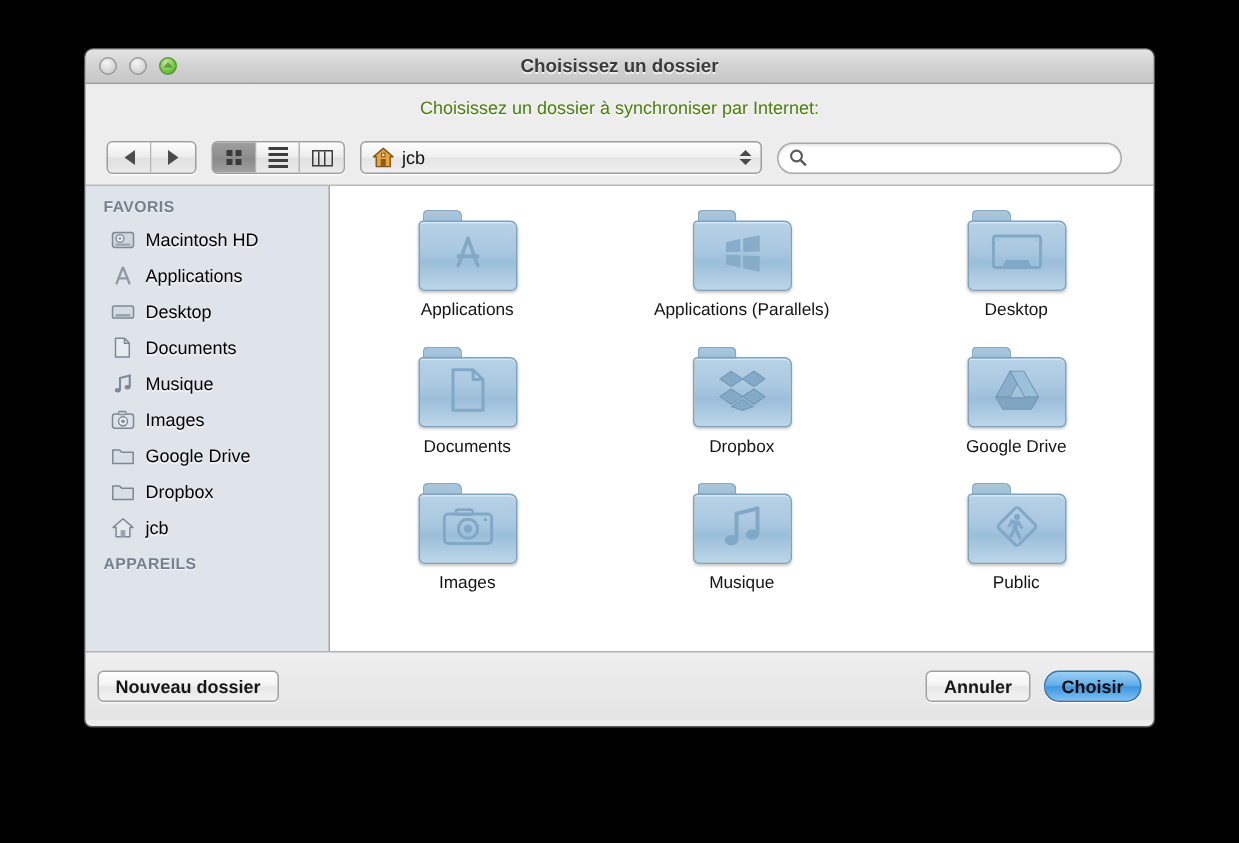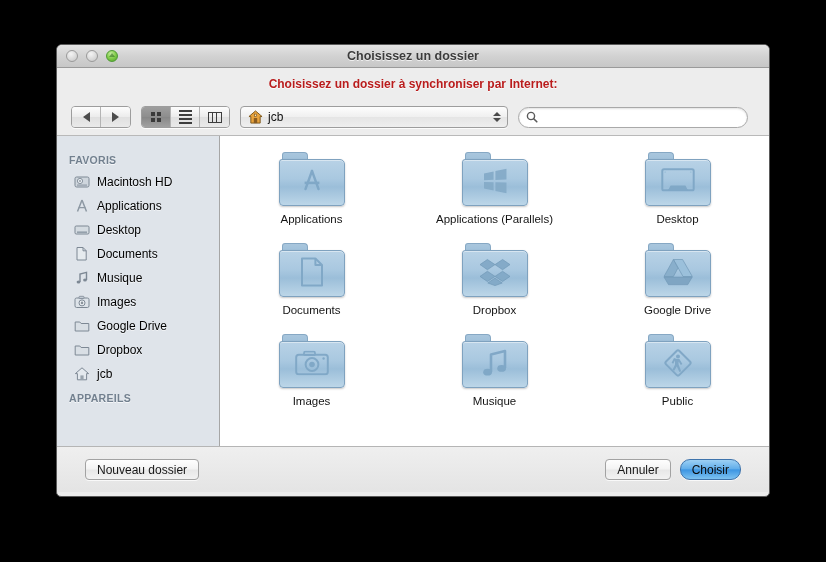--- a/index.html
+++ b/index.html
@@ -5,21 +5,21 @@
   * { box-sizing: border-box; margin: 0; padding: 0; }
   html, body {
     width: 826px; height: 562px;
     background: #000000;
     font-family: "Liberation Sans", sans-serif;
     overflow: hidden;
   }
 
   #window {
     position: absolute;
-    left: 56px; top: 44px;
+    left: 56px; top: 32px;
     width: 714px; height: 453px;
     border-radius: 6px 6px 5px 5px;
     background: #ececec;
     box-shadow: 0 3px 14px rgba(0,0,0,0.75);
     overflow: hidden;
     border: 1px solid #5a5a5a;
   }
 
   
   #titlebar {
@@ -53,21 +53,21 @@
     pointer-events: none;
   }
 
   
   #prompt-bar {
     height: 31px;
     background: #ededed;
     display: flex; align-items: center; justify-content: center;
   }
   #prompt-text {
-    font-size: 12px; color: #b91c1c; font-weight: bold;
+    font-size: 12px; color: #4d7c0f; font-weight: normal;
     text-shadow: 0 1px 0 rgba(255,255,255,0.8);
   }
 
   
   #toolbar {
     height: 36px;
     background: #ededed;
     display: flex; align-items: center;
     padding: 0 14px;
     gap: 10px;
@@ -142,21 +142,21 @@
     display: flex;
     height: 311px;
     border-top: 1px solid #b9b9b9;
   }
 
   
   #sidebar {
     width: 163px;
     background: #dfe4ea;
     border-right: 1px solid #a6a6a6;
-    padding-top: 15px;
+    padding-top: 5px;
     overflow: hidden;
     position: relative;
   }
   .side-head {
     font-size: 10.5px; font-weight: bold; color: #72808f;
     letter-spacing: 0.3px;
     padding: 3px 0 4px 12px;
     text-shadow: 0 1px 0 rgba(255,255,255,0.7);
   }
   .side-item {
@@ -209,21 +209,22 @@
     position: absolute; left: 50%; top: 52%; transform: translate(-50%,-50%);
     opacity: 0.95;
   }
 
   
   #bottombar {
     height: 46px;
     background: linear-gradient(to bottom, #efefef 0%, #e4e4e4 100%);
     border-top: 1px solid #b5b5b5;
     display: flex; align-items: center;
-    padding: 0 28px;
+    padding: 0 8px;
+    font-weight: bold;
   }
   .btn {
     height: 21px; padding: 0 11px;
     border: 1px solid #a2a2a2; border-radius: 4px;
     background: linear-gradient(to bottom, #fefefe 0%, #f3f3f3 48%, #e7e7e7 52%, #f2f2f2 100%);
     font-size: 12px; color: #171717;
     display: flex; align-items: center; justify-content: center;
     box-shadow: 0 1px 0 rgba(255,255,255,0.75);
     font-family: "Liberation Sans", sans-serif;
   }

